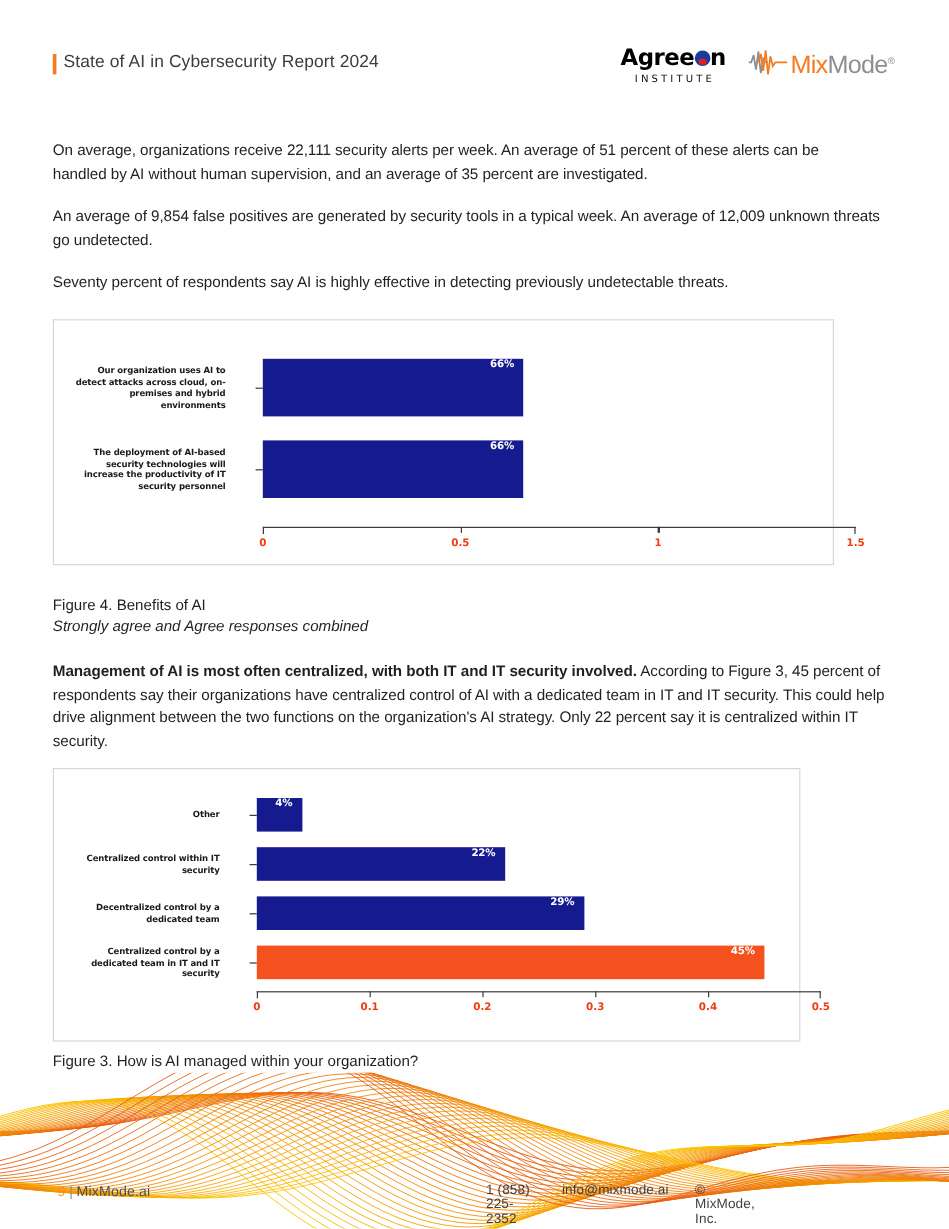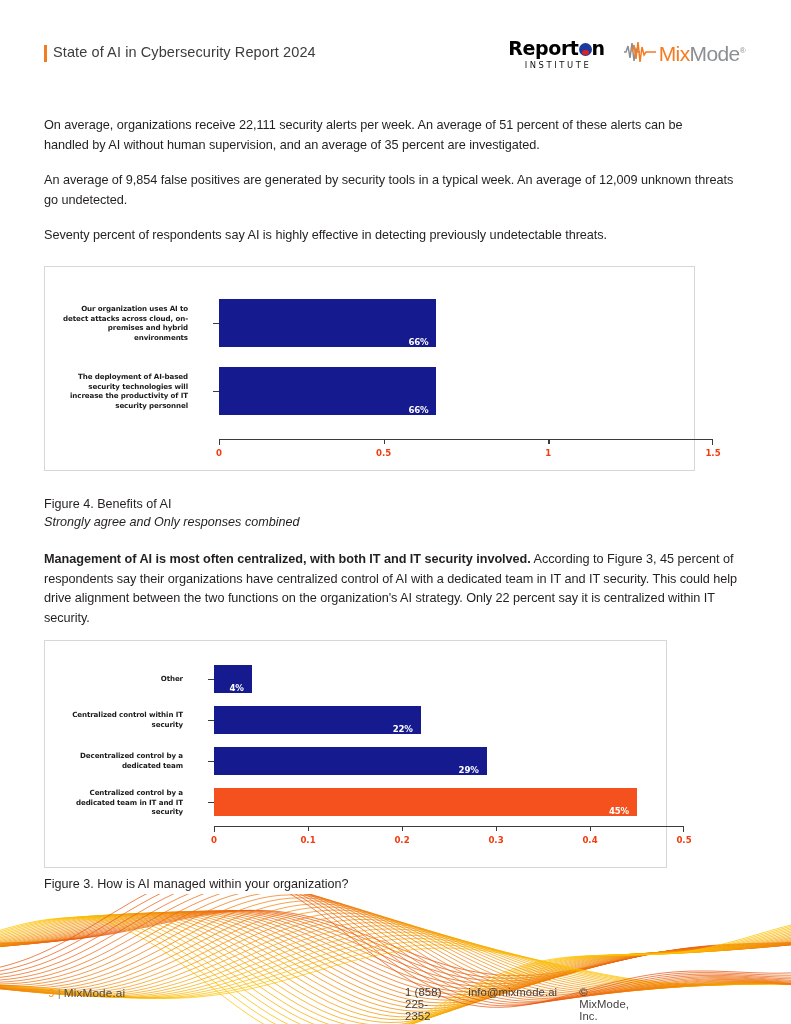--- a/index.html
+++ b/index.html
@@ -137,21 +137,21 @@
     letter-spacing: -0.1px;
   }
   .tick-stub {
     position: absolute;
     height: 1px;
     background: #3b3b3b;
   }
   .bar {
     position: absolute;
     display: flex;
-    align-items: flex-end;
+    align-items: flex-start;
     justify-content: flex-end;
   }
   .bar-navy  { background: #151a8f; }
   .bar-orange{ background: #f4511e; }
   .bar-value {
     font-family: "DejaVu Sans", sans-serif;
     font-size: 8.6px;
     font-weight: 700;
     color: #ffffff;
     padding-right: 8px;
@@ -216,21 +216,21 @@
   }
 </style>
 </head>
 <body>
 
 <div class="page-header">
   <div class="doc-title">State of AI in Cybersecurity Report 2024</div>
 
   <div class="logos">
     <div class="ponemon">
-      <div class="ponemon-word"><span>Report</span><span class="ponemon-dot"></span><span>n</span></div>
+      <div class="ponemon-word"><span>Agree</span><span class="ponemon-dot"></span><span>n</span></div>
       <div class="ponemon-sub">INSTITUTE</div>
     </div>
 
     <div class="mixmode">
       <span>
         <svg width="34" height="24" viewBox="0 0 34 24" aria-hidden="true">
           <polyline points="1,12 3,12 5,6 7,18 9,3 11,21 13,9 15,12 17,12" fill="none" stroke="#8b8e92" stroke-width="1.5"></polyline>
           <polyline points="9,12 11,5 13,19 15,2 17,22 19,7 21,15 23,12 33,12" fill="none" stroke="#f47b20" stroke-width="1.5"></polyline>
         </svg>
       </span>
@@ -240,21 +240,21 @@
 </div>
 
 <div class="content">
 
   <p class="body-text para-1">On average, organizations receive 22,111 security alerts per week. An average of 51 percent of these alerts can be handled by AI without human supervision, and an average of 35 percent are investigated.</p>
   <p class="body-text para-2">An average of 9,854 false positives are generated by security tools in a typical week. An average of 12,009 unknown threats go undetected.</p>
   <p class="body-text para-3">Seventy percent of respondents say AI is highly effective in detecting previously undetectable threats.</p>
 
   <div class="caption cap-fig2">
     <span>Figure 4. Benefits of AI</span>
-    <span class="sub">Strongly agree and Only responses combined</span>
+    <span class="sub">Strongly agree and Agree responses combined</span>
   </div>
 
   <p class="body-text para-4"><b>Management of AI is most often centralized, with both IT and IT security involved.</b><span> According to Figure 3, 45 percent of respondents say their organizations have centralized control of AI with a dedicated team in IT and IT security. This could help drive alignment between the two functions on the organization's AI strategy. Only 22 percent say it is centralized within IT security.</span></p>
 
   <div class="caption cap-fig3">
     <span>Figure 3. How is AI  managed within your organization?</span>
   </div>
 </div>
 
 <div class="chart-box" id="chart1">

